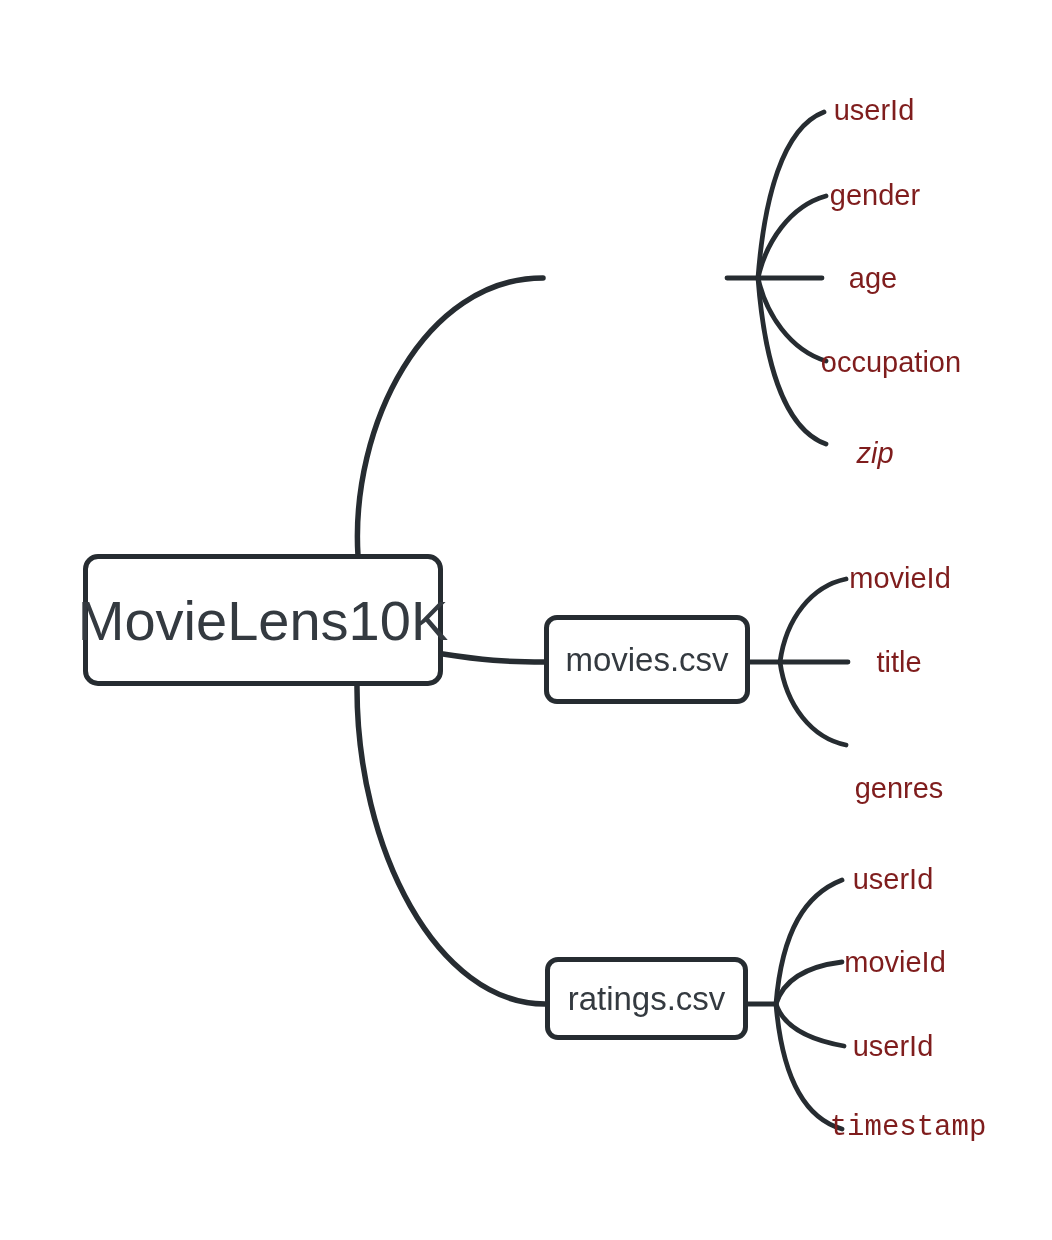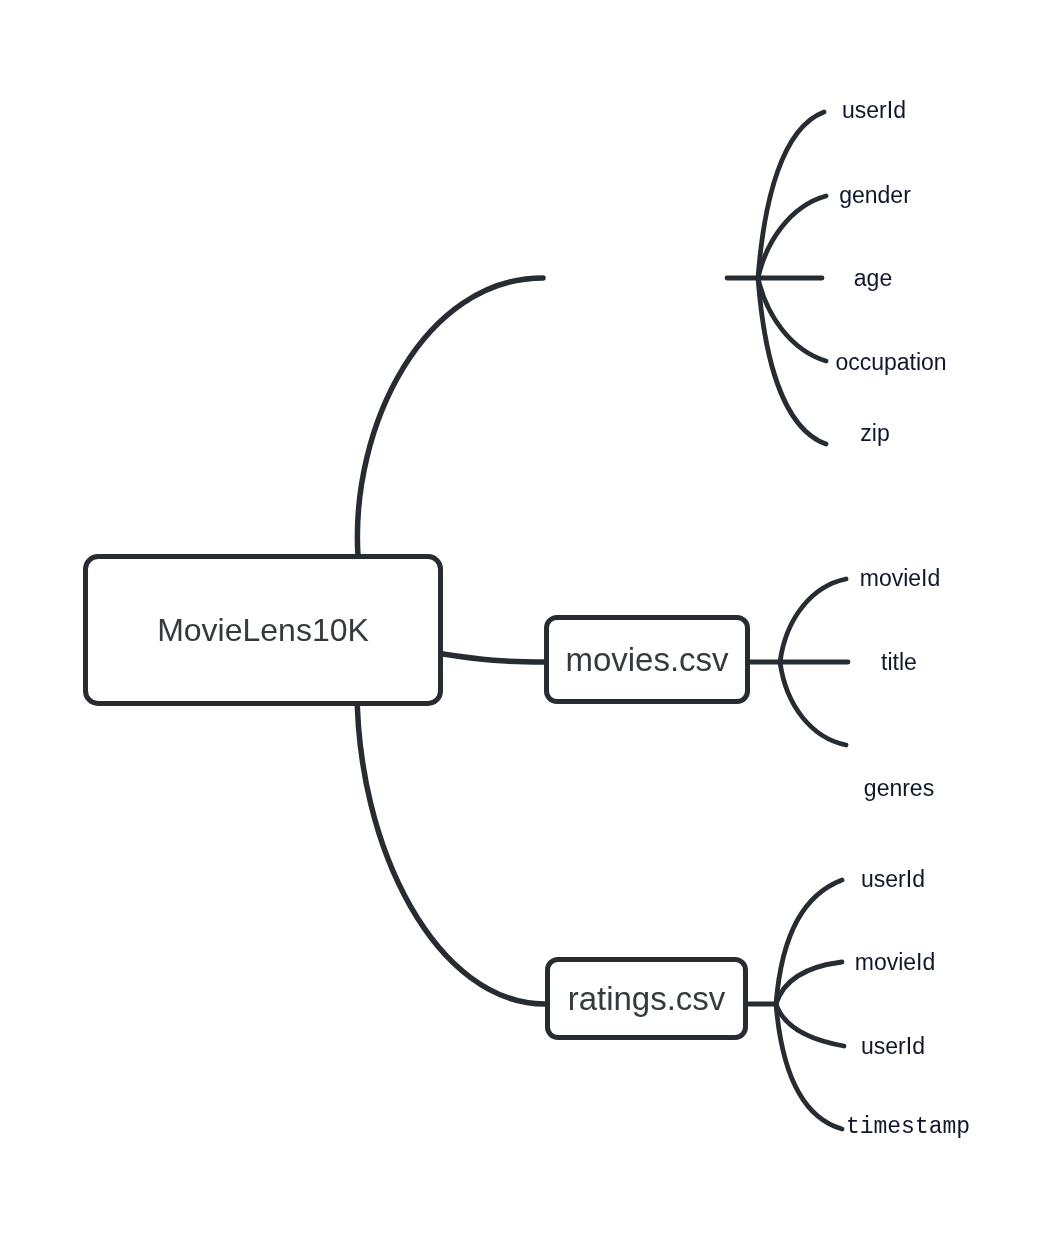--- a/index.html
+++ b/index.html
@@ -36,44 +36,44 @@
     border-radius: 13px;
     background: #ffffff;
     display: flex;
     align-items: center;
     justify-content: center;
     color: #343a40;
     white-space: nowrap;
   }
   .node-root {
     left: 83px; top: 554px;
-    width: 360px; height: 152px;
-    font-size: 32px;
+    width: 360px; height: 132px;
+    font-size: 56px;
     border-radius: 15px;
   }
   .node-users {
     left: 543px; top: 231px;
     width: 184px; height: 91px;
     font-size: 33px;
   }
   .node-movies {
     left: 544px; top: 615px;
     width: 206px; height: 89px;
     font-size: 33px;
   }
   .node-ratings {
     left: 545px; top: 957px;
     width: 203px; height: 83px;
     font-size: 33px;
   }
   .leaf-label {
     position: absolute;
     transform: translate(-50%, -50%);
-    font-size: 23px;
-    color: #0f172a;
+    font-size: 29px;
+    color: #7f1d1d;
     white-space: nowrap;
   }
 </style>
 </head>
 <body>
 
 <div class="canvas">
 
   <svg class="edges" viewBox="0 0 1052 1240" xmlns="http://www.w3.org/2000/svg">
 
@@ -110,21 +110,21 @@
   </div>
 
   <div class="node node-ratings">
     <span>ratings.csv</span>
   </div>
 
   <span class="leaf-label" style="left:874px; top:110px;">userId</span>
   <span class="leaf-label" style="left:875px; top:195px;">gender</span>
   <span class="leaf-label" style="left:873px; top:278px;">age</span>
   <span class="leaf-label" style="left:891px; top:362px;">occupation</span>
-  <span class="leaf-label" style="left:875px; top:433px;">zip</span>
+  <span class="leaf-label" style="left:875px; top:453px;font-style:italic;">zip</span>
 
   <span class="leaf-label" style="left:900px; top:578px;">movieId</span>
   <span class="leaf-label" style="left:899px; top:662px;">title</span>
   <span class="leaf-label" style="left:899px; top:746px;margin-top:42px;">genres</span>
 
   <span class="leaf-label" style="left:893px; top:879px;">userId</span>
   <span class="leaf-label" style="left:895px; top:962px;">movieId</span>
   <span class="leaf-label" style="left:893px; top:1046px;">userId</span>
   <span class="leaf-label" style="left:908px; top:1127px;font-family:Liberation Mono, monospace;">timestamp</span>
 

